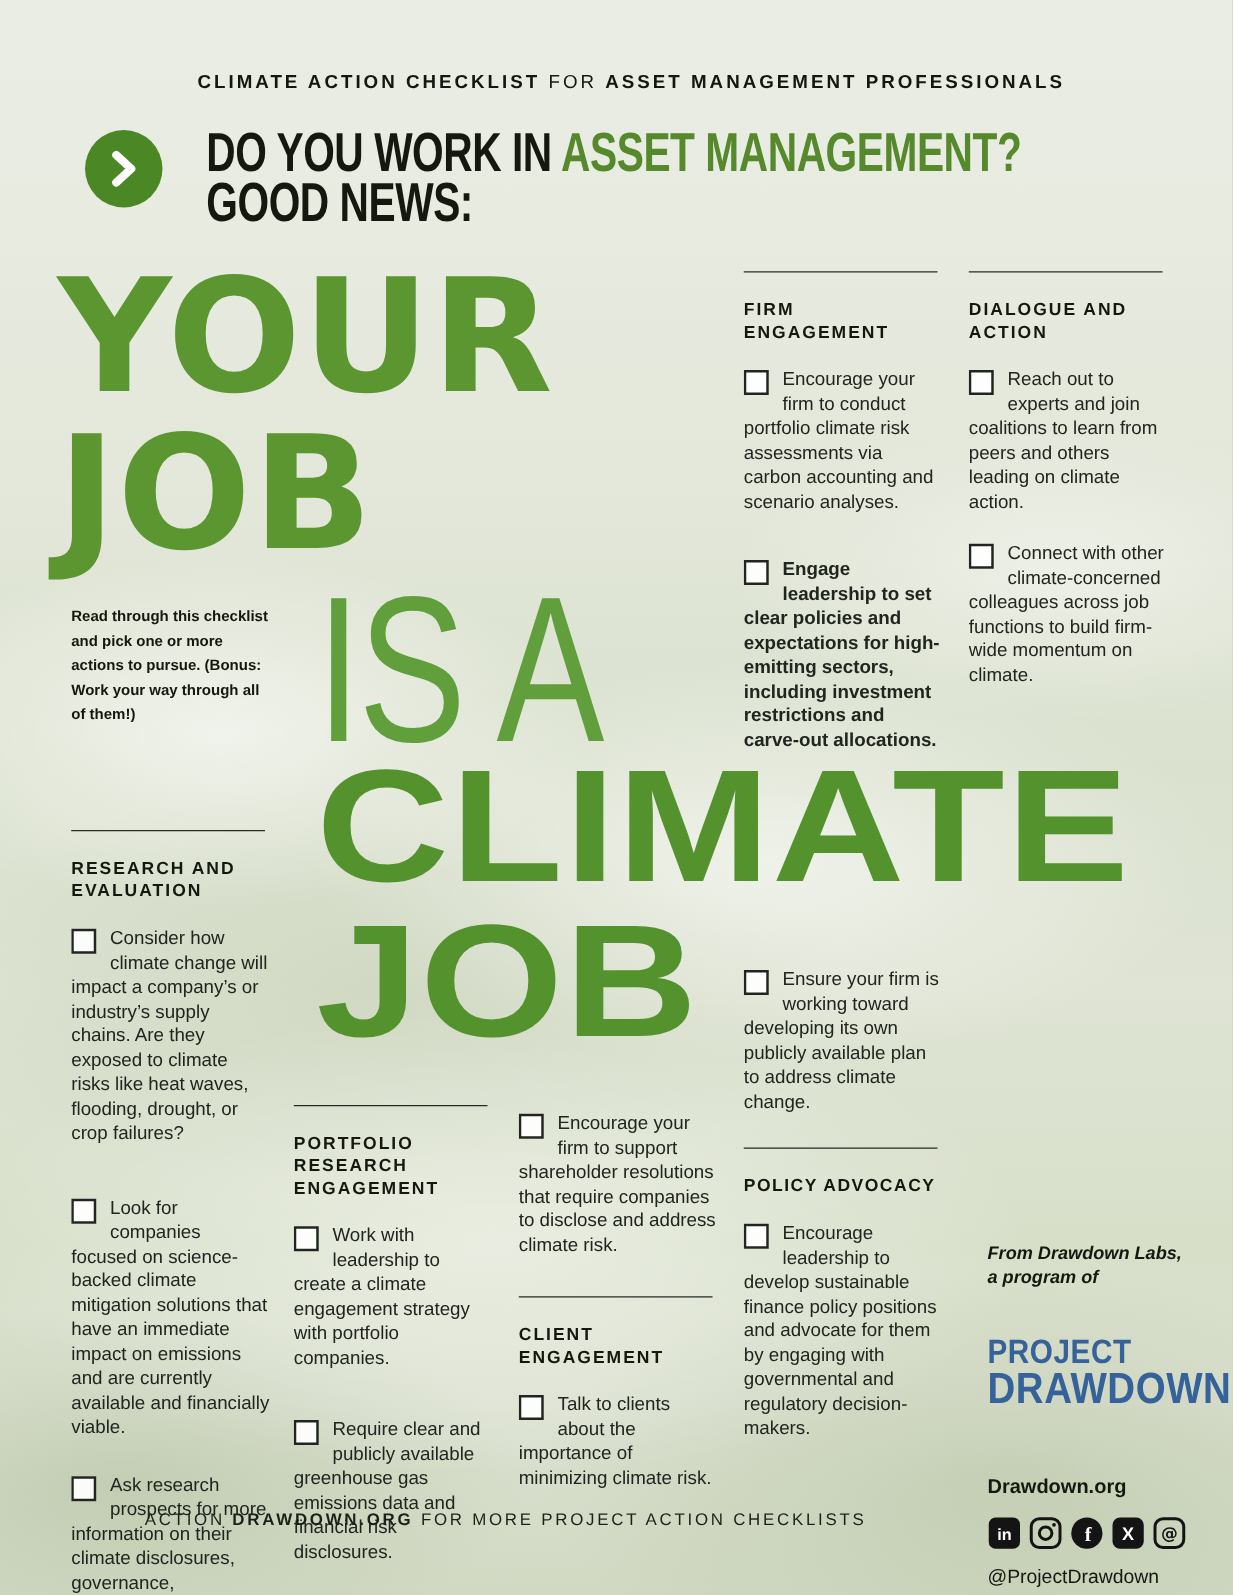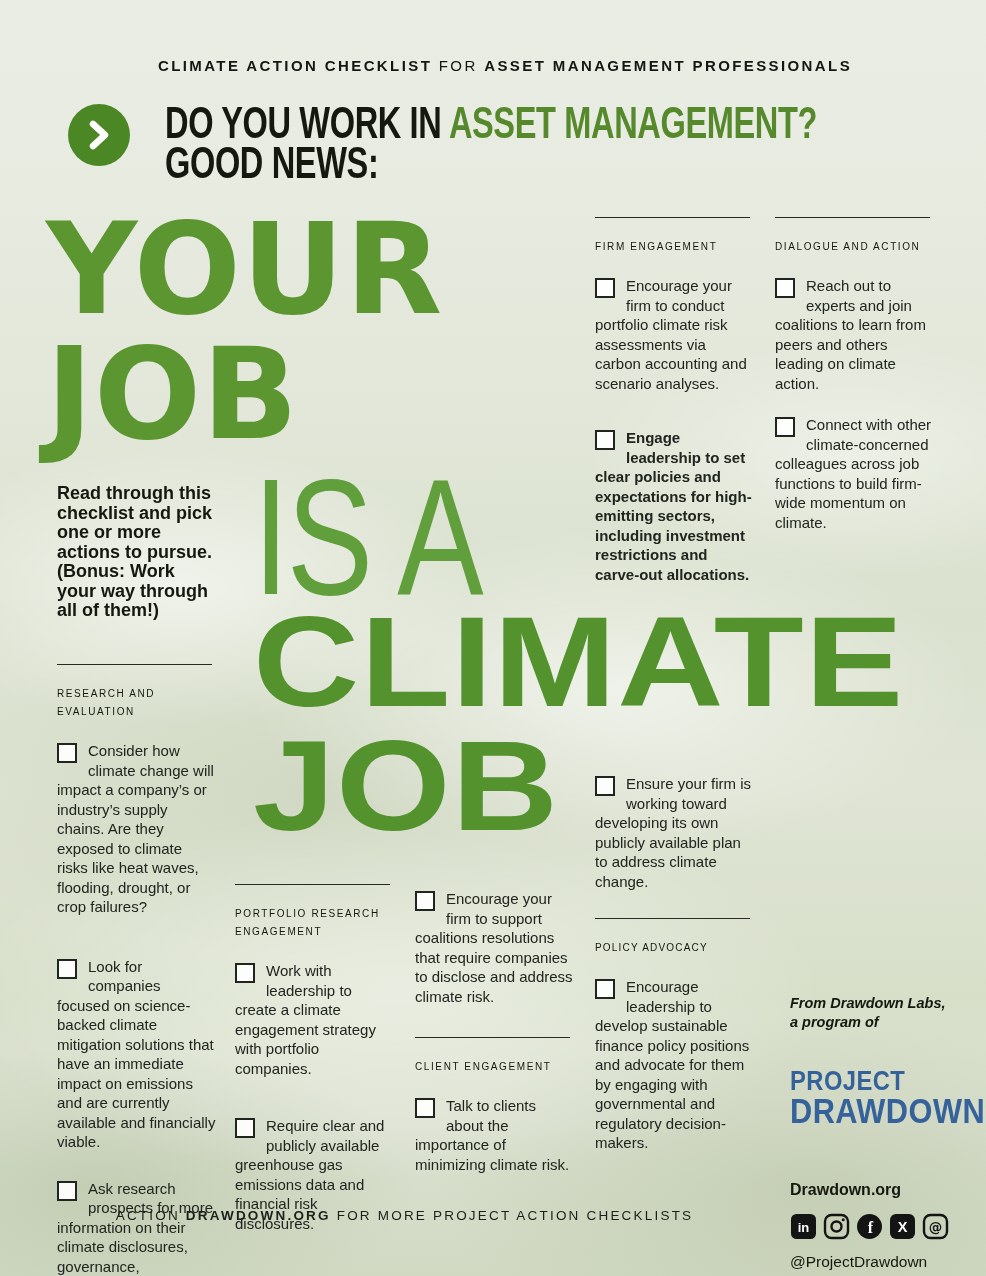--- a/index.html
+++ b/index.html
@@ -33,26 +33,26 @@
 
   
   .hero-big  { font-family:"DejaVu Sans", sans-serif; font-weight:bold; color:#5c9630;
                font-size:126px; line-height:125px; letter-spacing:1px; white-space:nowrap; }
   .hero-thin { font-weight:normal; color:#619e3c; font-size:166px; line-height:150px; letter-spacing:-3px;
                transform:scaleX(0.78); transform-origin:0 0; white-space:nowrap; }
   .hero-cond { font-weight:bold; color:#54922e; font-size:128px; line-height:120px; letter-spacing:1px;
                transform:scaleX(1.15); transform-origin:0 0; white-space:nowrap; }
 
   
-  .intro { width:158px; font-weight:bold; font-size:18px; line-height:19.5px; color:#14180f; }
+  .intro { width:158px; font-weight:bold; font-size:12px; line-height:19.5px; color:#14180f; }
 
   
   .col { width:160px; }
   .rule { width:155px; height:0; border-top:1.6px solid #272b24; margin-bottom:20px; }
-  .sec-title { font-weight:normal; font-size:10px; line-height:18px; letter-spacing:1.6px; color:#14180f; margin-bottom:20px; }
+  .sec-title { font-weight:bold; font-size:14px; line-height:18px; letter-spacing:1.6px; color:#14180f; margin-bottom:20px; }
   .sec-title.nowrap { white-space:nowrap; letter-spacing:1.2px; }
   .ck-item { overflow:hidden; font-size:15px; line-height:19.5px; color:#20251f; margin-bottom:21px; }
   .cb { float:left; width:20px; height:20px; border:2.6px solid #20251f; background:rgba(255,255,255,.92);
         margin:2px 11px 16px 0; }
 
   
   .from-label { font-weight:bold; font-style:italic; font-size:14.5px; line-height:19px; color:#14180f; }
   .logo-line1 { font-weight:bold; font-size:27px; line-height:26px; letter-spacing:0.5px; color:#35629a;
                 transform:scaleX(0.88); transform-origin:0 0; white-space:nowrap; }
   .logo-line2 { font-weight:bold; font-size:35px; line-height:34px; letter-spacing:0.5px; color:#35629a;
@@ -120,21 +120,21 @@
     </div>
     <div class="ck-item" style="margin-top:38px;">
       <span class="cb"></span>
       <span>Require clear and publicly available greenhouse gas emissions data and financial risk disclosures.</span>
     </div>
   </div>
 
   <div class="abs col" style="top:889px; left:415px;">
     <div class="ck-item">
       <span class="cb"></span>
-      <span>Encourage your firm to support coalitions resolutions that require companies to disclose and address climate risk.</span>
+      <span>Encourage your firm to support shareholder resolutions that require companies to disclose and address climate risk.</span>
     </div>
     <div class="rule" style="margin-top:31px;"></div>
     <div class="sec-title">CLIENT ENGAGEMENT</div>
     <div class="ck-item">
       <span class="cb"></span>
       <span>Talk to clients about the importance of minimizing climate risk.</span>
     </div>
   </div>
 
   <div class="abs col" style="top:217px; left:595px;">

